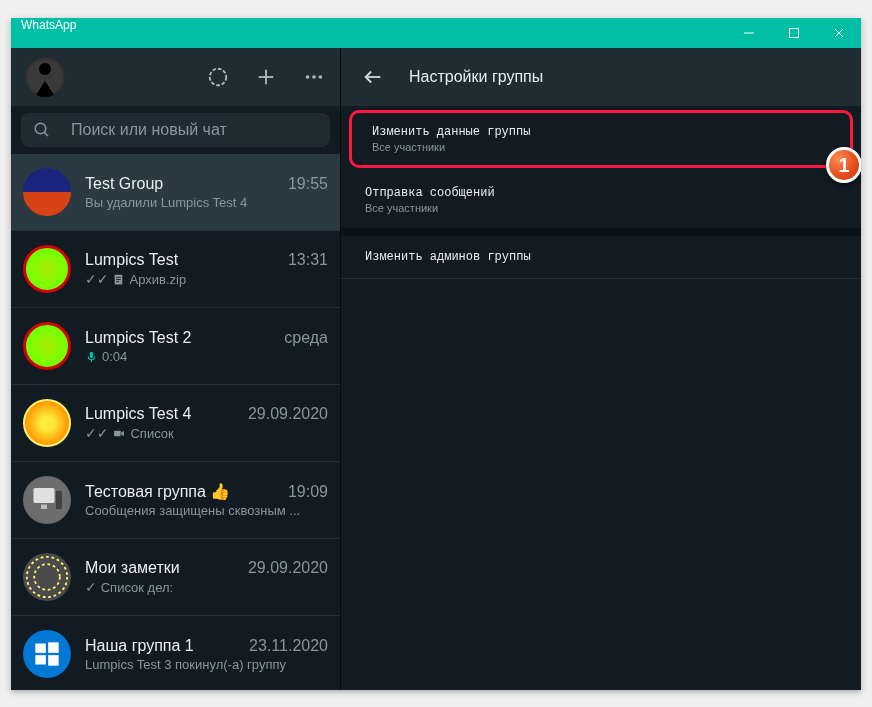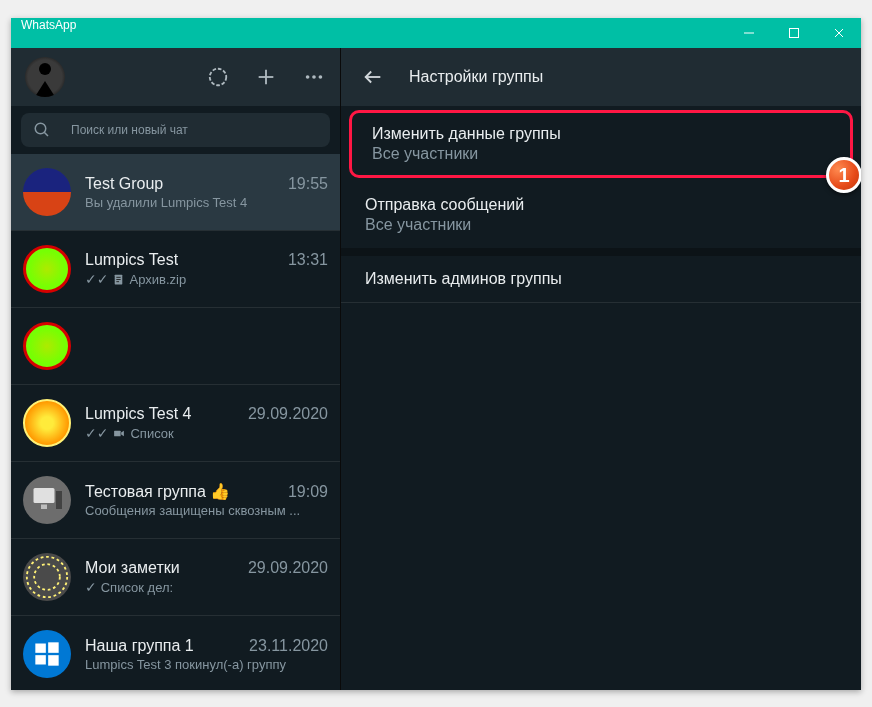--- a/index.html
+++ b/index.html
@@ -128,21 +128,21 @@
     align-items: center;
     padding: 0 12px;
     gap: 20px;
   }
   .search input {
     flex: 1;
     background: transparent;
     border: none;
     outline: none;
     color: var(--text-primary);
-    font-size: 12px;
+    font-size: 16px;
   }
   .search input::placeholder { color: var(--text-secondary); }
   .chat-list { flex: 1; overflow-y: auto; }
   .chat-item {
     display: flex;
     align-items: center;
     height: 77px;
     padding: 0 12px;
     cursor: pointer;
     border-bottom: 1px solid var(--divider);
@@ -222,25 +222,26 @@
     border: 3px solid #ff1744;
     border-radius: 10px;
     margin: 4px 8px 4px 8px;
     padding: 12px 20px;
   }
   .settings-item.gap-below {
     border-bottom: 8px solid #0c1317;
   }
   .settings-title {
     color: var(--text-primary);
-    font-size: 16px;
+    font-size: 12px;
+    font-family: Liberation Mono, monospace;
   }
   .settings-sub {
     color: var(--text-secondary);
-    font-size: 16px;
+    font-size: 11px;
     margin-top: 2px;
   }
   .badge-number {
     position: absolute;
     right: -12px;
     bottom: -18px;
     width: 36px;
     height: 36px;
     border-radius: 50%;
     background: radial-gradient(circle at 30% 30%, #ff8a50, #e64a19 60%, #bf360c);
@@ -379,20 +380,36 @@
                     <line x1="8" y1="16" x2="13" y2="16" stroke="#111" stroke-width="1.5"></line>
                   </svg>
                 </span>
               <span>Архив.zip</span>
             </div>
           </div>
         </div>
 
         <div class="chat-item">
           <div class="chat-avatar av-lime"></div>
+          <div class="chat-body">
+            <div class="chat-row1">
+              <span class="chat-name">Lumpics Test 2</span>
+              <span class="chat-time">среда</span>
+            </div>
+            <div class="chat-preview">
+              <span class="mini-icon" style="color:#00bfa5">
+                  <svg width="13" height="13" viewBox="0 0 24 24">
+                    <rect x="9" y="3" width="6" height="12" rx="3" fill="#00bfa5"></rect>
+                    <path d="M6 12 a6 6 0 0 0 12 0" fill="none" stroke="#00bfa5" stroke-width="2"></path>
+                    <line x1="12" y1="18" x2="12" y2="22" stroke="#00bfa5" stroke-width="2"></line>
+                  </svg>
+                </span>
+              <span>0:04</span>
+            </div>
+          </div>
         </div>
 
         <div class="chat-item">
           <div class="chat-avatar av-orange"></div>
           <div class="chat-body">
             <div class="chat-row1">
               <span class="chat-name">Lumpics Test 4</span>
               <span class="chat-time">29.09.2020</span>
             </div>
             <div class="chat-preview">

